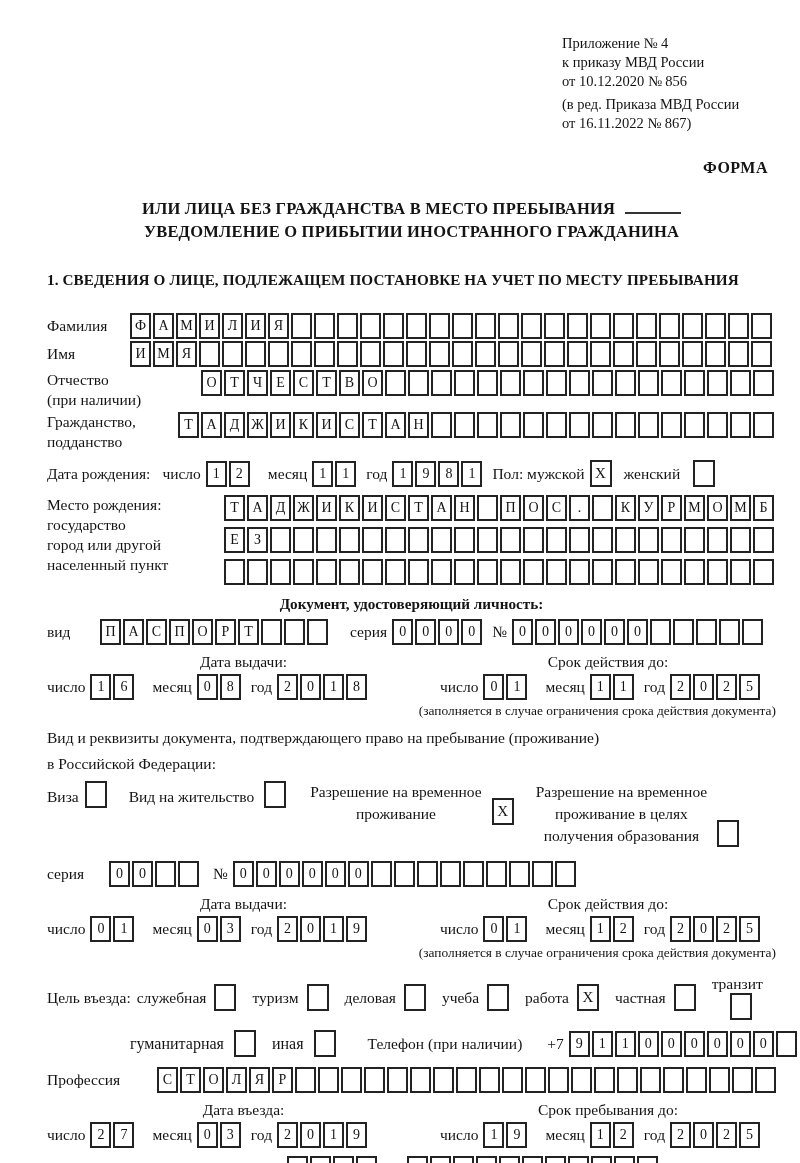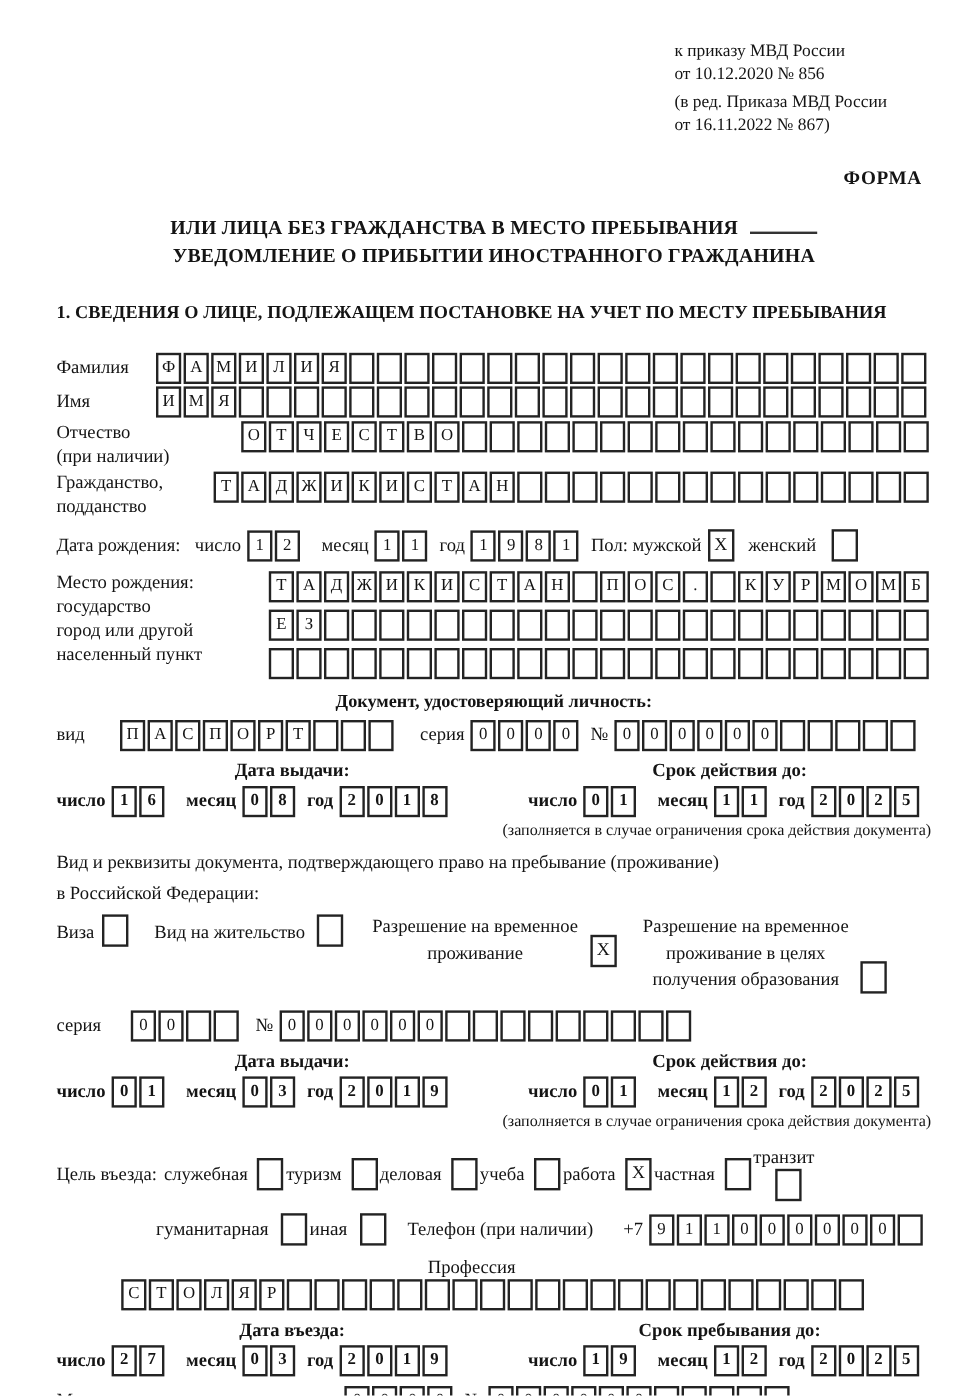--- a/index.html
+++ b/index.html
@@ -18,43 +18,44 @@
   .lbl{font-size:15.5px;flex:0 0 auto;}
   .lbl2{font-size:15.5px;line-height:20px;}
   .boxes{display:flex;flex-wrap:nowrap;}
   .cell{display:inline-flex;box-sizing:border-box;width:21px;height:26px;border:2px solid #232323;margin-right:2px;align-items:center;justify-content:center;font-size:14px;flex:0 0 auto;}
   .checkbox{display:inline-flex;box-sizing:border-box;width:22px;height:27px;border:2px solid #232323;align-items:center;justify-content:center;font-size:15px;flex:0 0 auto;}
   .w83{width:83px;} .w156{width:156px;} .w133{width:133px;} .w158{width:158px;} .w110{width:110px;}
   .stack .boxes{margin-bottom:6px;}
   .doc-heading{font-weight:bold;font-size:15.2px;text-align:center;margin:4px 0 6px 0;}
   .gap8{margin-left:8px;} .gap12{margin-left:12px;} .gap16{margin-left:16px;} .gap20{margin-left:20px;}
   .dlabel{font-size:15.5px;margin-right:5px;flex:0 0 auto;}
-  .date-pair{display:flex;margin-top:8px;font-weight:bold;}
+  .date-pair{display:flex;margin-top:8px;}
   .dp-left{width:393px;flex:0 0 auto;}
   .dp-right{flex:1;}
   .dp-head{font-size:15.5px;text-align:center;margin-bottom:3px;}
   .dp-row{display:flex;align-items:center;}
   .note{font-size:13.4px;text-align:right;margin-top:3px;}
   .intro{font-size:15.5px;line-height:26px;}
   .opts{display:flex;align-items:flex-start;margin-top:4px;}
   .opt{display:flex;align-items:flex-end;}
   .opt .olabel{font-size:15.5px;line-height:22px;text-align:center;}
   .opt .checkbox{margin-left:10px;margin-top:0;}
   .purpose-line{display:flex;align-items:center;margin-top:14px;}
   .purpose-line .olabel{font-size:15.5px;}
   .purpose-line .checkbox{margin-left:8px;}
-  .p-item{display:flex;align-items:center;margin-right:2px;}
+  .p-item{display:flex;align-items:center;margin-right:16px;}
   .phone-line{display:flex;align-items:center;margin-top:10px;margin-left:83px;}
 </style>
 </head>
 <body>
 
 <div class="page">
 
   <div class="appendix">
+    <div>Приложение № 4</div>
     <div>к приказу МВД России</div>
     <div>от 10.12.2020 № 856</div>
     <div class="ed">(в ред. Приказа МВД России</div>
     <div>от 16.11.2022 № 867)</div>
   </div>
 
   <div class="forma">ФОРМА</div>
 
   <div class="title">
     <div><span>ИЛИ ЛИЦА БЕЗ ГРАЖДАНСТВА В МЕСТО ПРЕБЫВАНИЯ</span><span class="title-underline"></span></div>
@@ -556,21 +557,21 @@
         <span class="cell">0</span>
         <span class="cell">0</span>
         <span class="cell">0</span>
         <span class="cell">0</span>
         <span class="cell">0</span>
         <span class="cell">0</span>
         <span class="cell"></span>
       </div>
   </div>
 
-  <div class="row" style="margin-top:10px;flex-direction:column;">
+  <div class="row" style="margin-top:10px;">
     <div class="lbl w110">Профессия</div>
     <div class="boxes">
         <span class="cell">С</span>
         <span class="cell">Т</span>
         <span class="cell">О</span>
         <span class="cell">Л</span>
         <span class="cell">Я</span>
         <span class="cell">Р</span>
         <span class="cell"></span>
         <span class="cell"></span>

